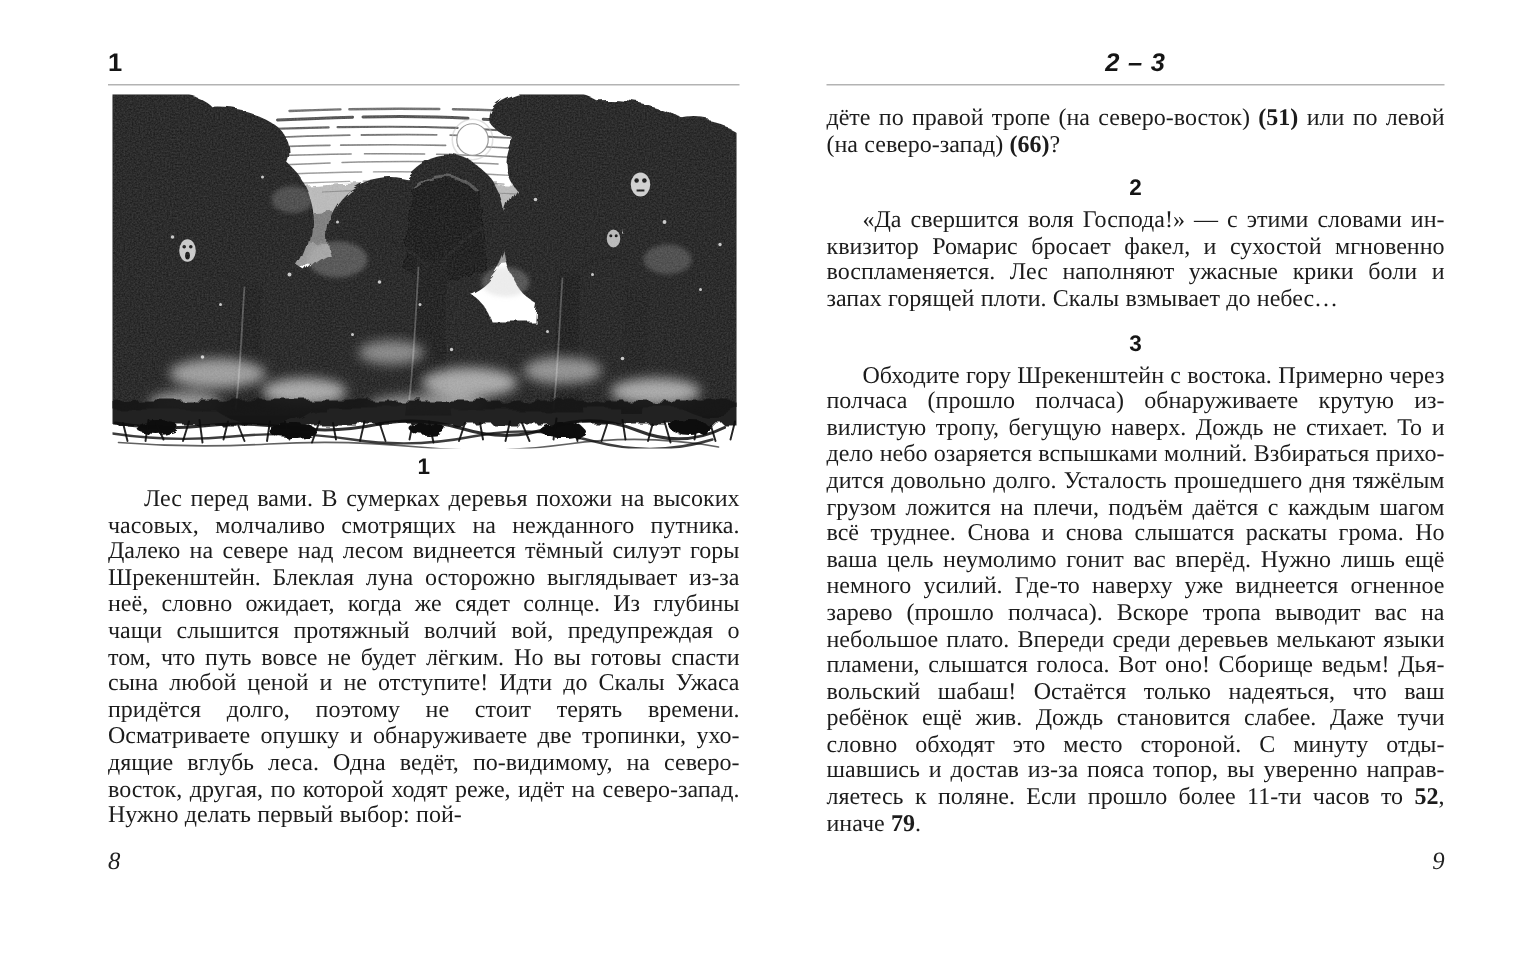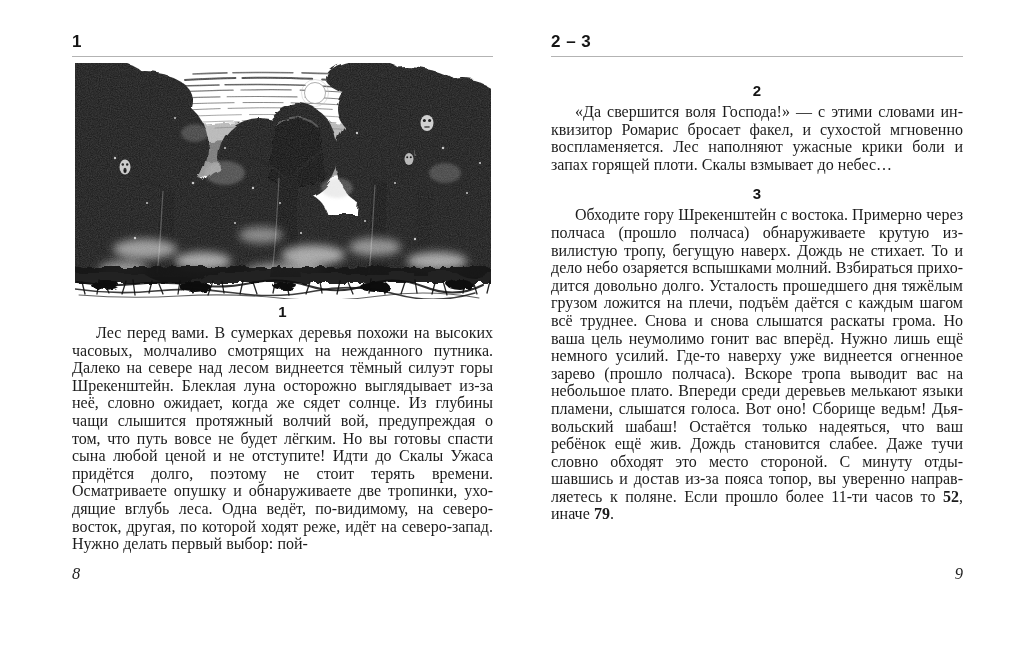--- a/index.html
+++ b/index.html
@@ -9,21 +9,21 @@
     overflow:hidden;
   }
   .page{position:absolute;top:0;height:650px;}
   .page-left{left:72px;width:421px;}
   .page-right{left:551px;width:412px;}
   .running-head{
     position:absolute;top:32px;left:0;right:0;
     font-family:"Liberation Sans","DejaVu Sans",sans-serif;
     font-weight:bold;font-size:17px;letter-spacing:.5px;color:#151515;
   }
-  .page-right .running-head{text-align:left;}
+  .page-right .running-head{text-align:center;font-style:italic;}
   .head-rule{position:absolute;top:56px;left:0;right:0;height:0;border:none;border-top:1px solid #b3b3b3;margin:0;}
   .page-body{position:absolute;top:63px;left:0;right:0;}
   .page-right .page-body{top:70px;}
   figure.illustration{margin:0 0 4px 0;padding:0;}
   figure.illustration svg{display:block;margin:0 auto;}
   h2.section-num{
     font-family:"Liberation Sans","DejaVu Sans",sans-serif;
     font-size:15px;font-weight:bold;text-align:center;color:#151515;
     margin:12px 0 3px 0;line-height:18px;
   }
@@ -222,20 +222,21 @@
       <h2 class="section-num">1</h2>
       <p class="body indent"><span>Лес перед вами. В сумерках деревья похожи на вы­соких часовых, молча­ливо смотрящих на неждан­ного путника. Далеко на севере над лесом видне­ется тёмный силуэт горы Шрекен­штейн. Блеклая луна осто­рожно вы­глядывает из-за неё, словно ожидает, когда же сядет солнце. Из глубины чащи слышится протяжный волчий вой, предупре­ждая о том, что путь вовсе не будет лёгким. Но вы готовы спасти сына любой ценой и не отступите! Идти до Скалы Ужаса придётся долго, поэтому не стоит терять времени. Осматриваете опушку и обнаружи­ваете две тропинки, ухо­дящие вглубь леса. Одна ведёт, по-видимому, на северо-восток, другая, по которой ходят реже, идёт на северо-запад. Нужно делать первый выбор: пой-</span></p>
     </div>
     <div class="folio">8</div>
   </section>
 
   <section class="page page-right">
     <div class="running-head">2 – 3</div>
     <hr class="head-rule">
     <div class="page-body">
+      <p class="body"><span>дёте по правой тропе (на северо-восток) </span><b>(51)</b><span> или по левой (на северо-запад) </span><b>(66)</b><span>?</span></p>
 
       <h2 class="section-num">2</h2>
       <p class="body indent"><span>«Да свершится воля Господа!» — с этими словами ин­квизитор Ромарис бросает факел, и сухостой мгновенно воспламе­няется. Лес напол­няют ужасные крики боли и запах горящей плоти. Скалы взмывает до небес…</span></p>
 
       <h2 class="section-num">3</h2>
       <p class="body indent"><span>Обходите гору Шрекенштейн с востока. Примерно че­рез полчаса (прошло полчаса) обнаружи­ваете крутую из­вилистую тропу, бегущую наверх. Дождь не стихает. То и дело небо озаряется вспышками молний. Взби­раться прихо­дится довольно долго. Усталость прошед­шего дня тяжёлым грузом ложится на плечи, подъём даётся с каж­дым шагом всё труднее. Снова и снова слышатся рас­каты грома. Но ваша цель неумо­лимо гонит вас вперёд. Нужно лишь ещё немного усилий. Где-то на­верху уже видне­ется огненное зарево (прошло полчаса). Вскоре тропа выводит вас на неболь­шое плато. Впереди среди деревьев мель­кают языки пламени, слышатся голоса. Вот оно! Сборище ведьм! Дья­вольский шабаш! Оста­ётся только наде­яться, что ваш ребёнок ещё жив. Дождь ста­новится слабее. Даже тучи словно обходят это место сто­роной. С минуту отды­шавшись и достав из-за пояса то­пор, вы уверенно направ­ляетесь к поляне. Если прошло более 11-ти часов то </span><b>52</b><span>, иначе </span><b>79</b><span>.</span></p>
     </div>
     <div class="folio">9</div>
   </section>
 

